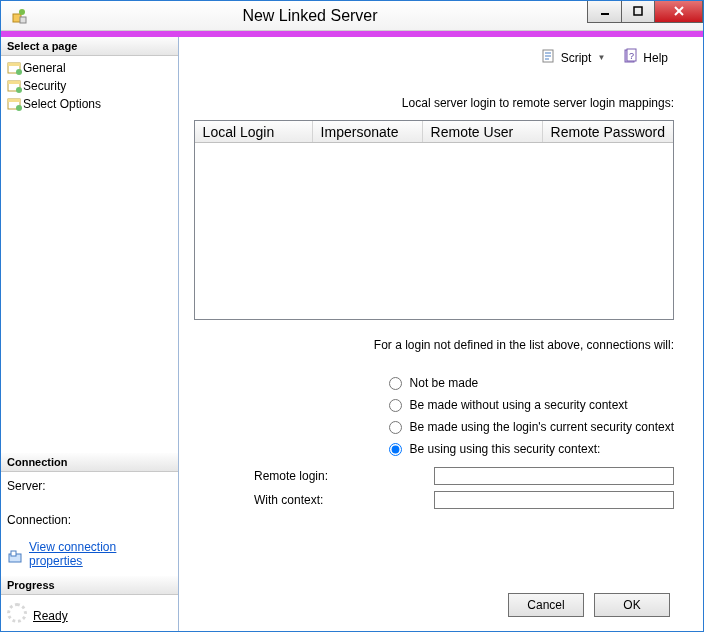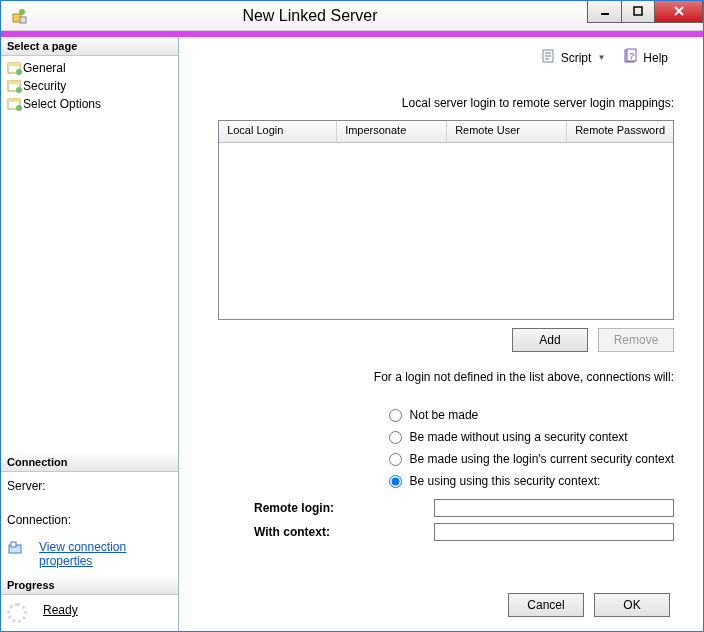--- a/index.html
+++ b/index.html
@@ -98,21 +98,21 @@
   .pageicon {
     width: 16px; height: 16px;
     display: inline-flex; align-items:center; justify-content:center;
   }
   .sidespacer { flex: 1; }
   .connbox, .progbox {
     padding: 4px 6px 8px 6px;
   }
   .connlabel { padding: 3px 0; }
   .link { color: #0b57d0; text-decoration: underline; cursor: pointer; }
-  .proprow { display:flex; align-items:flex-start; gap:16px; padding-top:4px;text-decoration:underline;}
+  .proprow { display:flex; align-items:flex-end; gap:6px; padding-top:4px;text-decoration:underline;}
   .spinner {
     width: 20px; height: 20px;
     border: 3px dotted #d8d8d8;
     border-radius: 50%;
   }
   .content {
     flex: 1;
     display: flex;
     flex-direction: column;
     padding: 6px 29px 10px 12px;
@@ -141,21 +141,21 @@
   }
   .gridhdr {
     display: flex;
     background: linear-gradient(to bottom,#fdfdfd,#ececec);
     border-bottom: 1px solid #c0c0c0;
     height: 22px;
   }
   .gridcell {
     border-right: 1px solid #d4d4d4;
     padding: 3px 8px;
-    font-size: 11px;
+    font-size: 14px;
     overflow:hidden;
   }
   .gridcell:last-child { border-right:none; }
   .col0{ width:118px;} .col1{width:110px;} .col2{width:120px;} .col3{flex:1;}
   .btnrow {
     display:flex; justify-content:flex-end; gap:10px; padding:8px 0 0 0;
   }
   .btn {
     min-width: 76px;
     height: 24px;
@@ -169,21 +169,21 @@
     color: #9a9a9a;
     border-color: #b8b8b8;
     background: #f3f3f3;
     cursor: default;
   }
   .radios { margin: 10px 0 4px 18px; }
   .radiorow { display:flex; align-items:center; gap:8px; padding:4px 0;}
   .radiorow input { margin:0; }
   .credrows { margin-left: 38px; width: 420px;}
   .credrow { display:flex; align-items:center; padding:3px 0; }
-  .credrow .lbl { width: 180px; font-weight: bold; }
+  .credrow .lbl { width: 180px; }
   .credrow input[type=text], .credrow input[type=password]{
     flex:1;
     height: 18px;
     border: 1px solid #7a7a7a;
     padding: 1px 3px;
     font-size: 12px;
   }
   .footer {
     margin-top: auto;
     padding: 12px 4px 4px 4px;
@@ -322,24 +322,20 @@
 
       <div class="grid">
         <div class="gridhdr">
           <div class="gridcell col0">Local Login</div>
           <div class="gridcell col1">Impersonate</div>
           <div class="gridcell col2">Remote User</div>
           <div class="gridcell col3">Remote Password</div>
         </div>
       </div>
 
-      <div class="btnrow">
-        <button class="btn">Add</button>
-        <button class="btn" disabled="">Remove</button>
-      </div>
 
       <div class="sectionlabel" style="margin-top:18px">For a login not defined in the list above, connections will:</div>
 
       <div class="radios">
         <label class="radiorow">
           <input type="radio" name="connmode" style="">
           <span>Not be made</span>
         </label>
         <label class="radiorow">
           <input type="radio" name="connmode" style="">

